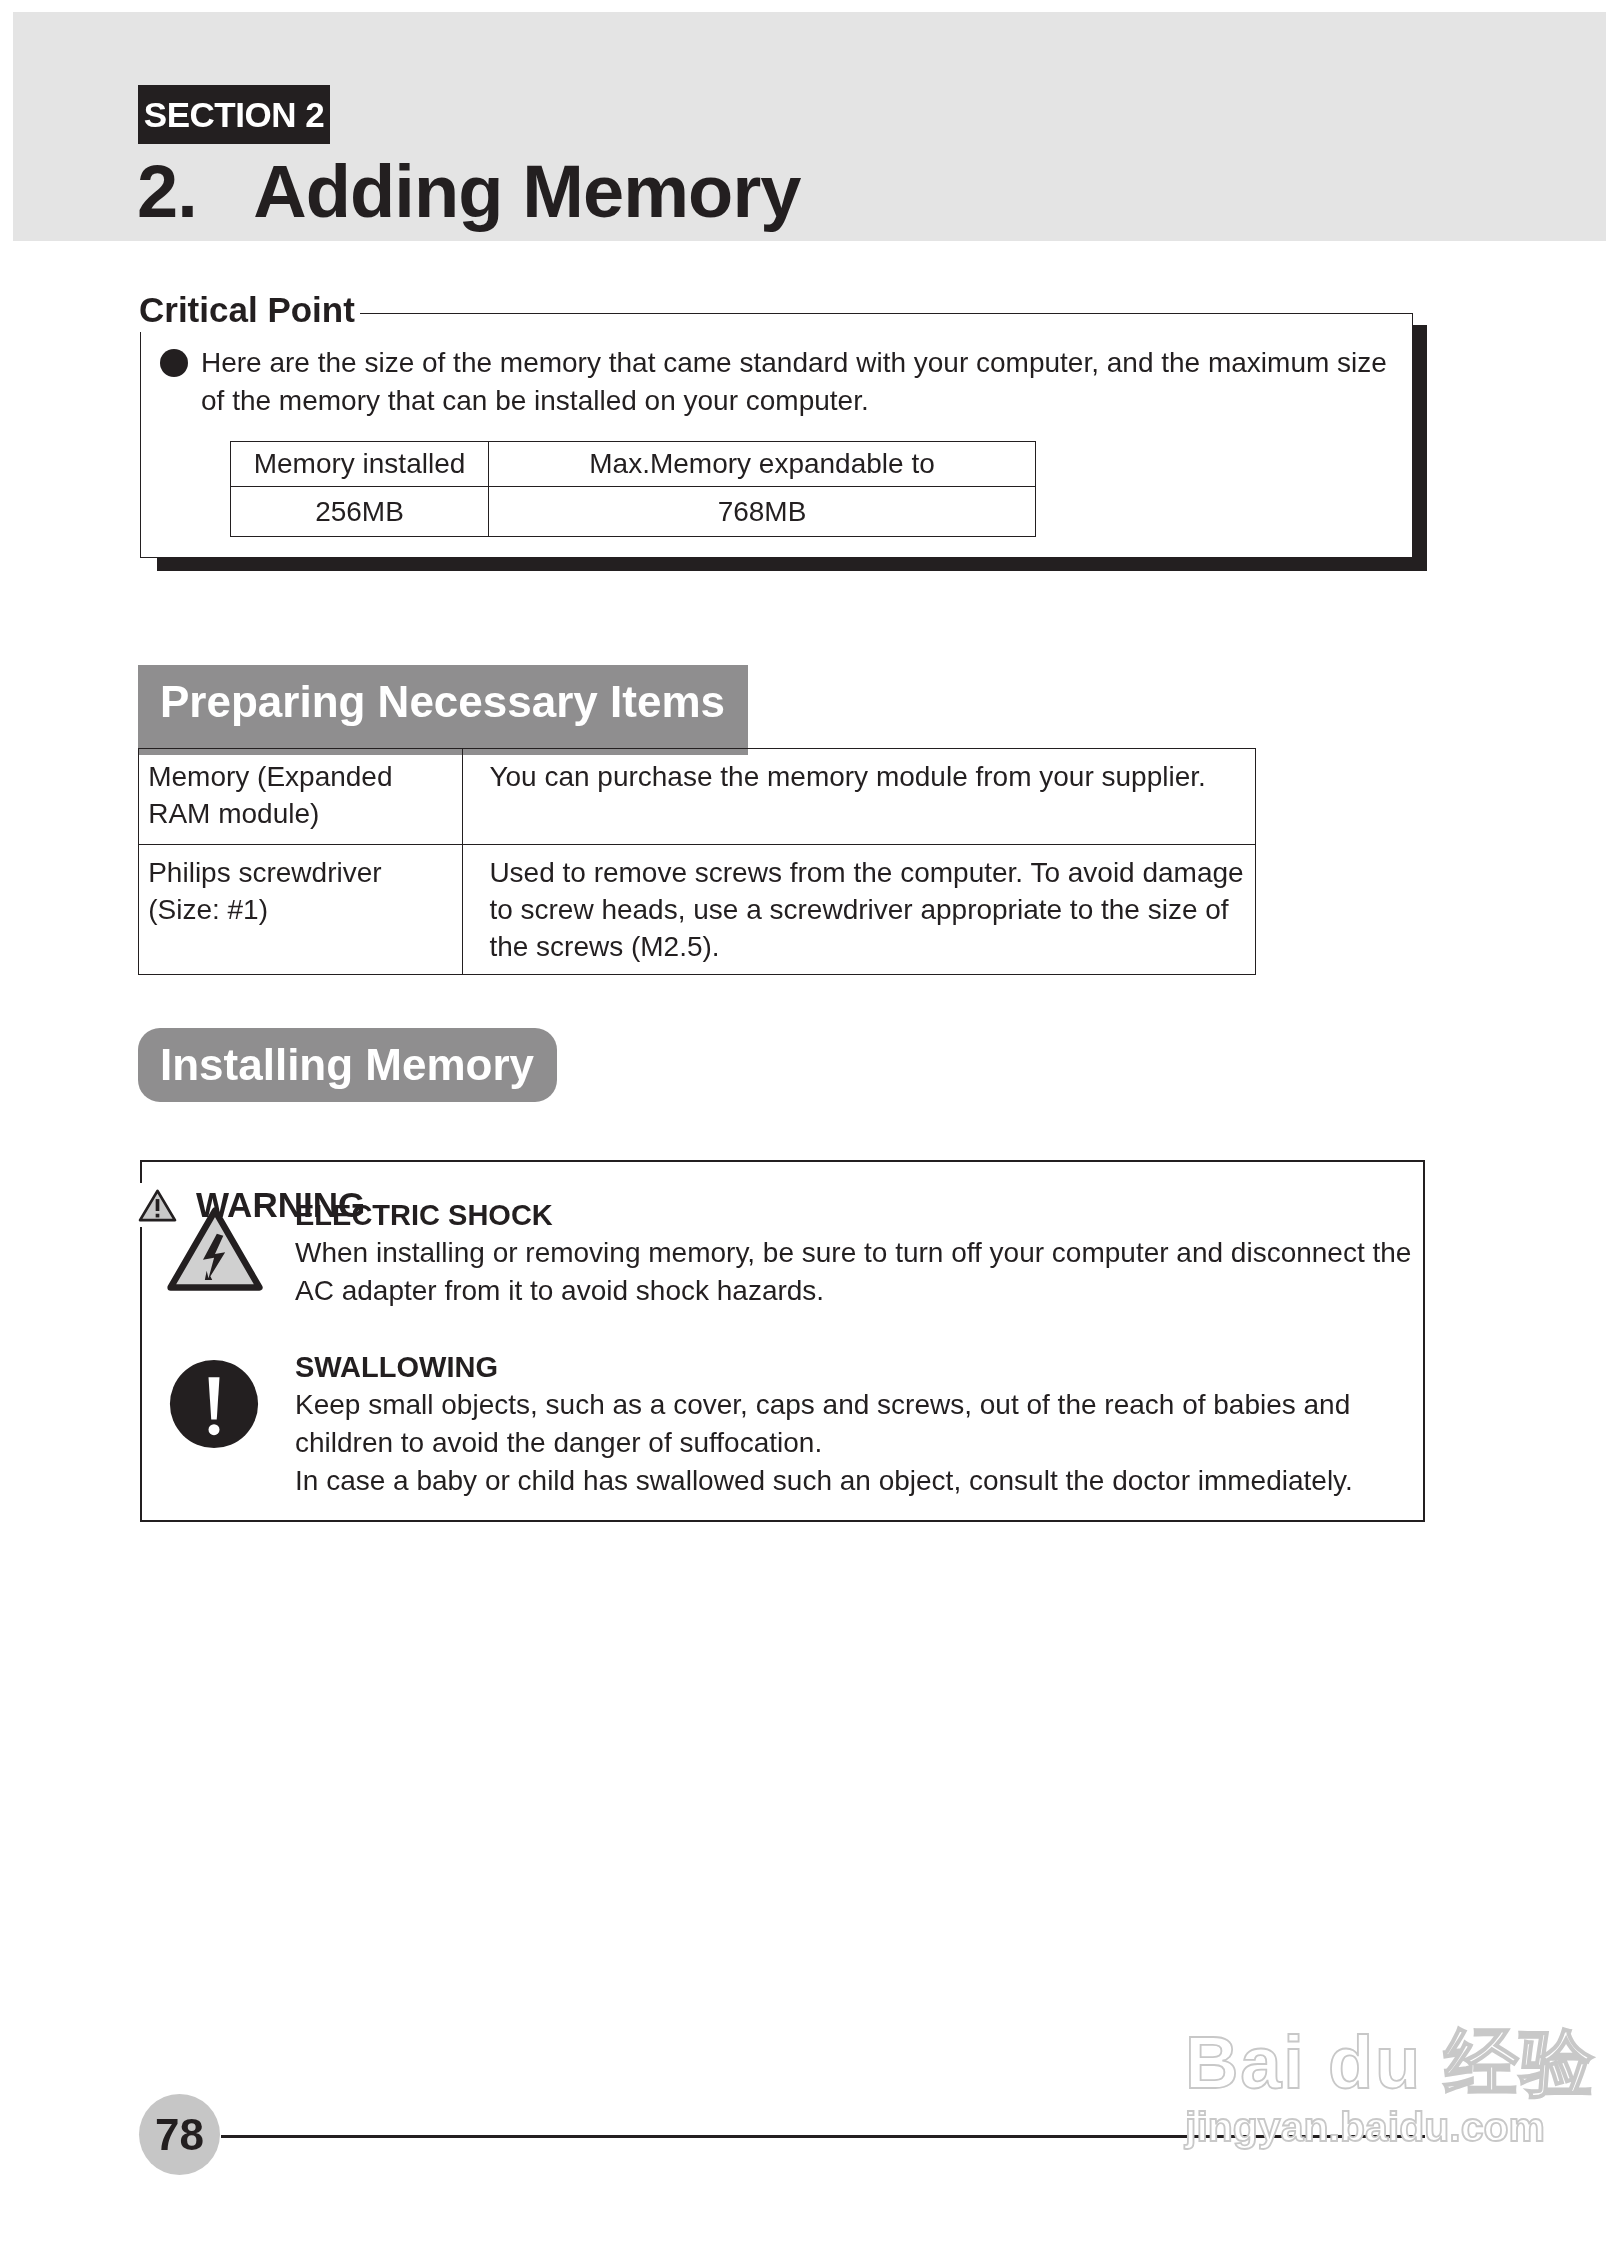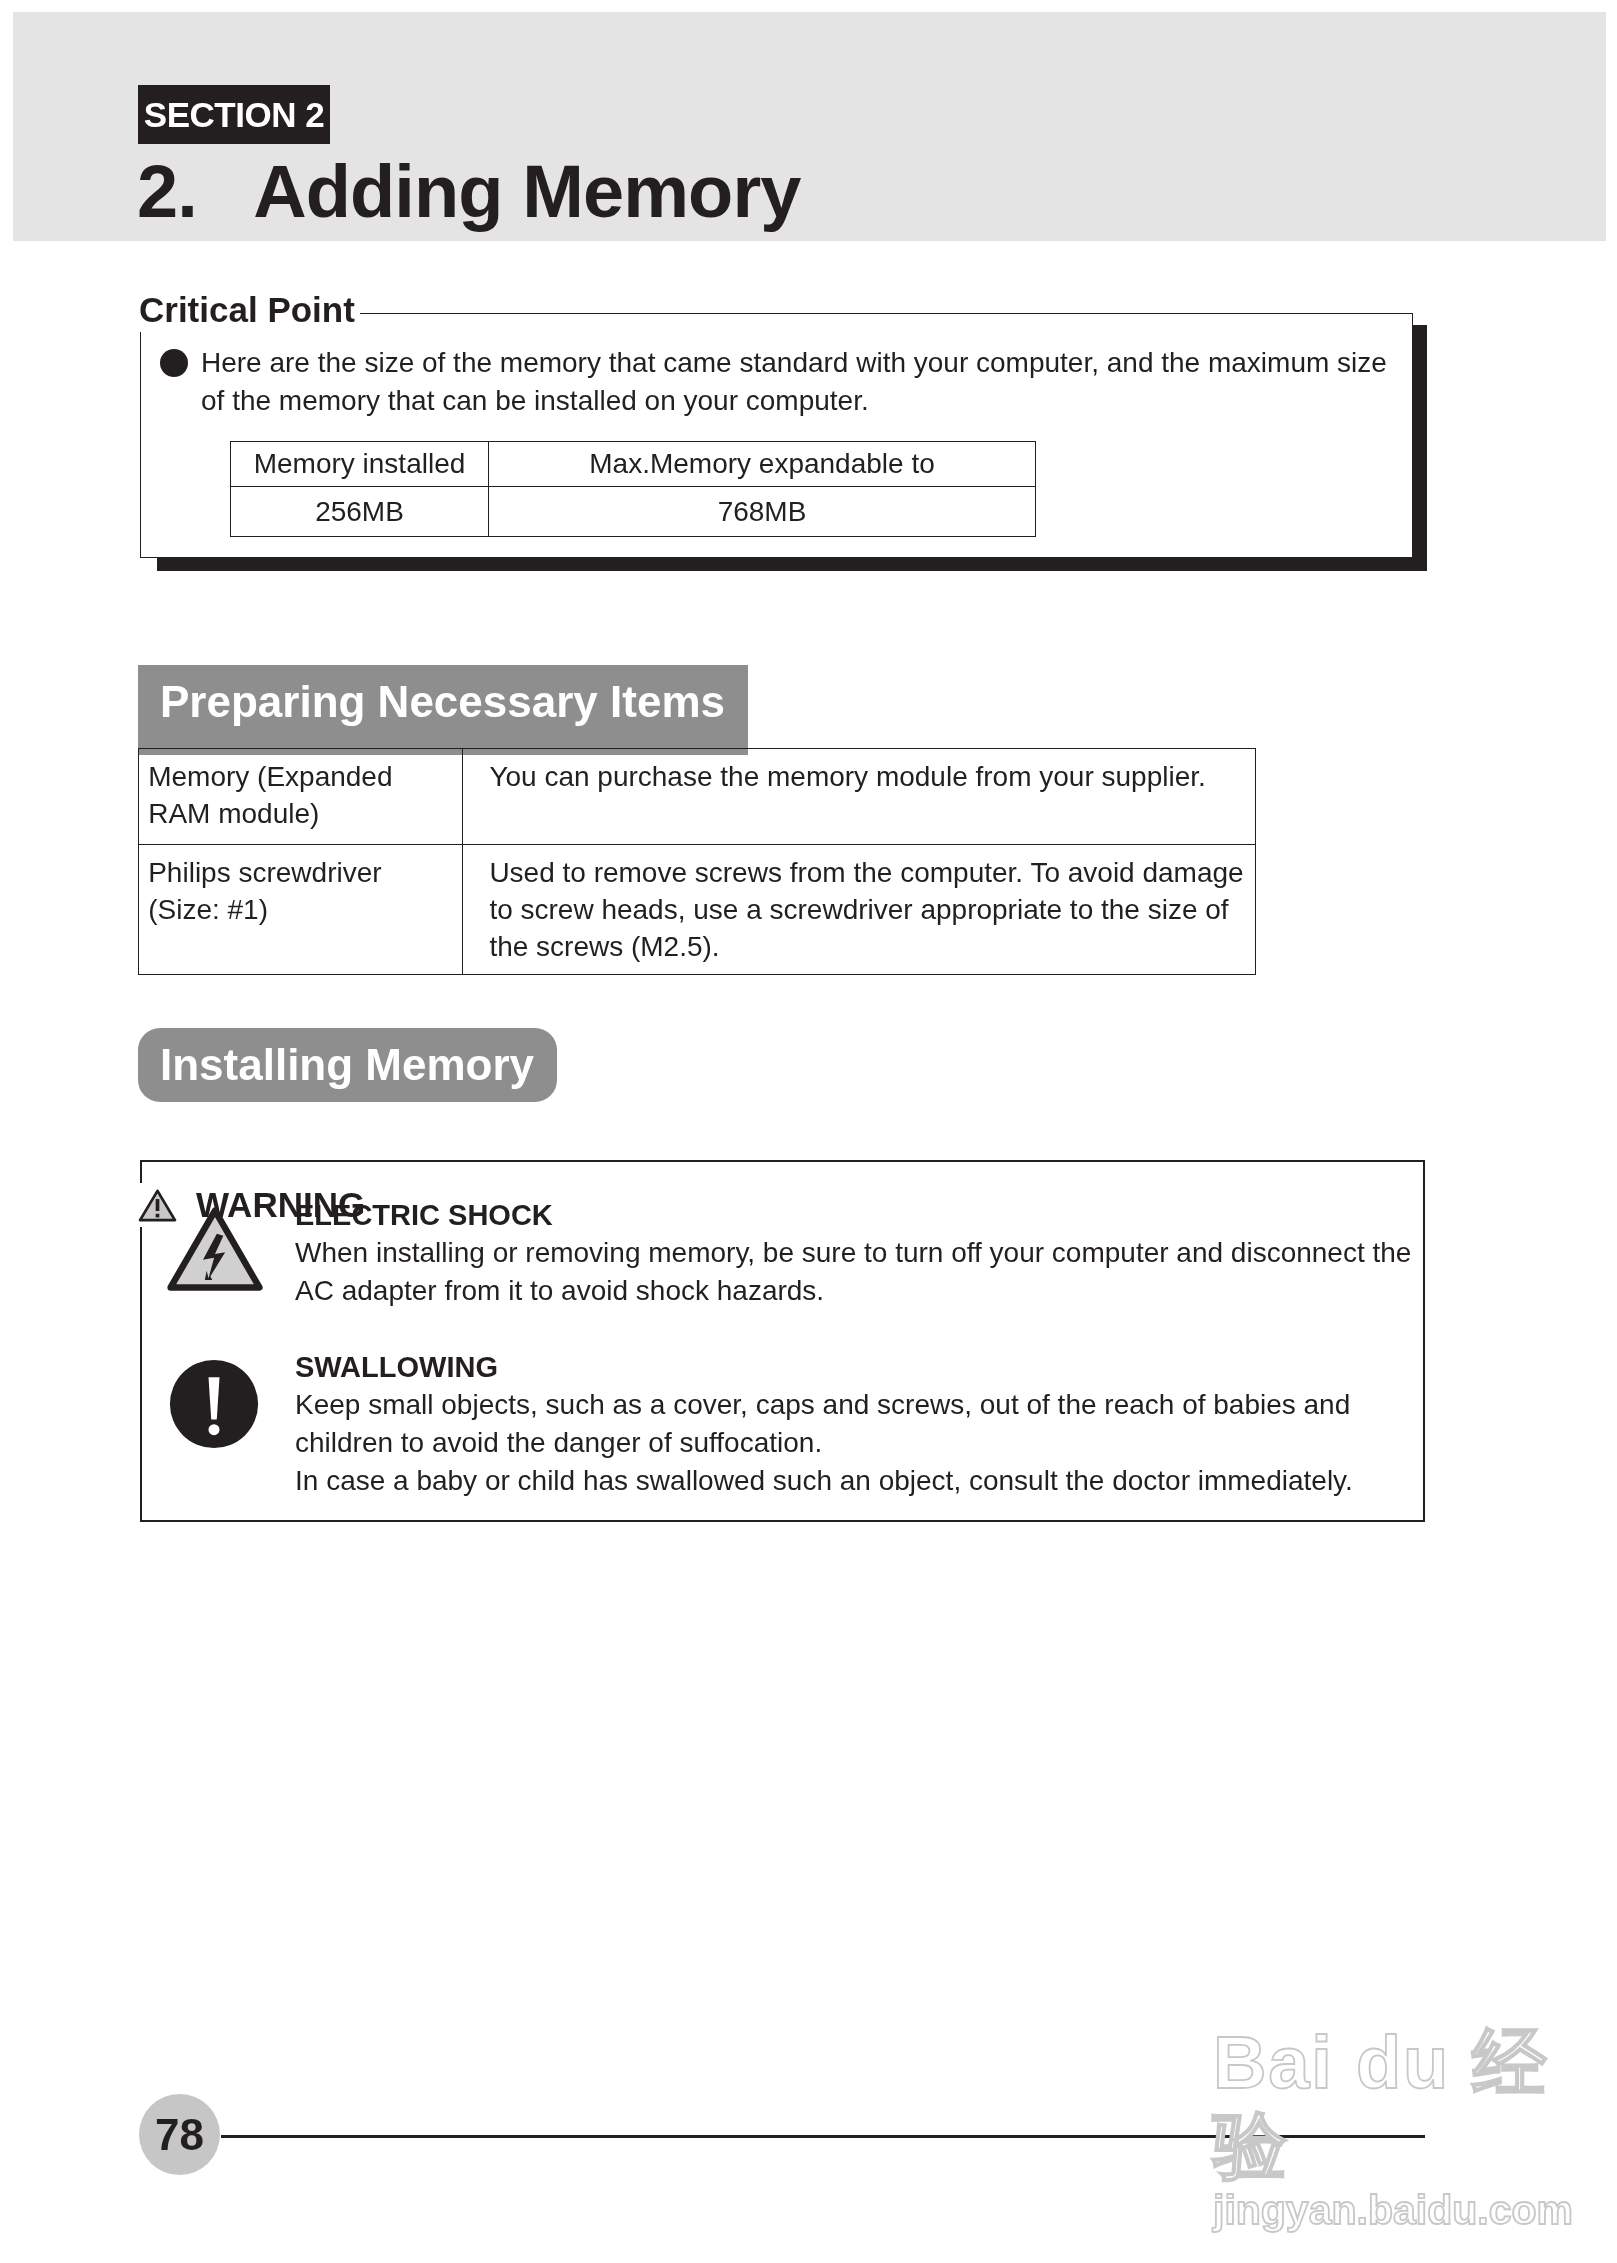--- a/index.html
+++ b/index.html
@@ -20,21 +20,21 @@
   .head{left:138px;background:#8f8e8f;color:#fff;font-weight:bold;font-size:44px;padding:0 22px;box-sizing:border-box;}
   .it{left:138px;top:748px;width:1118px;}
   .it td{border:1.8px solid #231f20;font-size:28px;line-height:37px;vertical-align:top;padding:9.2px 9.2px;}
   .it td.c2{padding-left:26px;}
   .w-title{left:138px;top:1137px;font-weight:bold;font-size:35px;line-height:44px;background:#fff;padding-right:5.5px;display:flex;align-items:center;gap:19px;margin-top:46px;}
   .w-box{left:140px;top:1160px;width:1285px;height:362px;border:2.8px solid #231f20;box-sizing:border-box;border-top-width:2.8px;}
   .w-item{left:295px;width:1117px;}
   .w-item .h{font-weight:bold;font-size:29px;line-height:37px;}
   .pnum{left:139px;top:2094px;width:81px;height:81px;border-radius:50%;background:#c6c6c6;font-weight:bold;font-size:44px;line-height:81px;text-align:center;}
   .pline{left:221px;top:2135px;width:1204px;height:2.8px;background:#231f20;}
-  .wm{left:1213px;top:2021px;color:#fff;-webkit-text-stroke:1.8px #c8c8c8;font-weight:bold;}
+  .wm{left:1185px;top:2021px;color:#fff;-webkit-text-stroke:1.8px #c8c8c8;font-weight:bold;}
   .wm1{font-size:74px;line-height:83px;letter-spacing:1.8px;}
   .wm2{font-size:41px;line-height:46px;}
 </style>
 </head>
 <body>
 
 <div class="abs band"></div>
 <div class="abs sec">SECTION 2</div>
 <div class="abs title">2.   Adding Memory</div>
 

